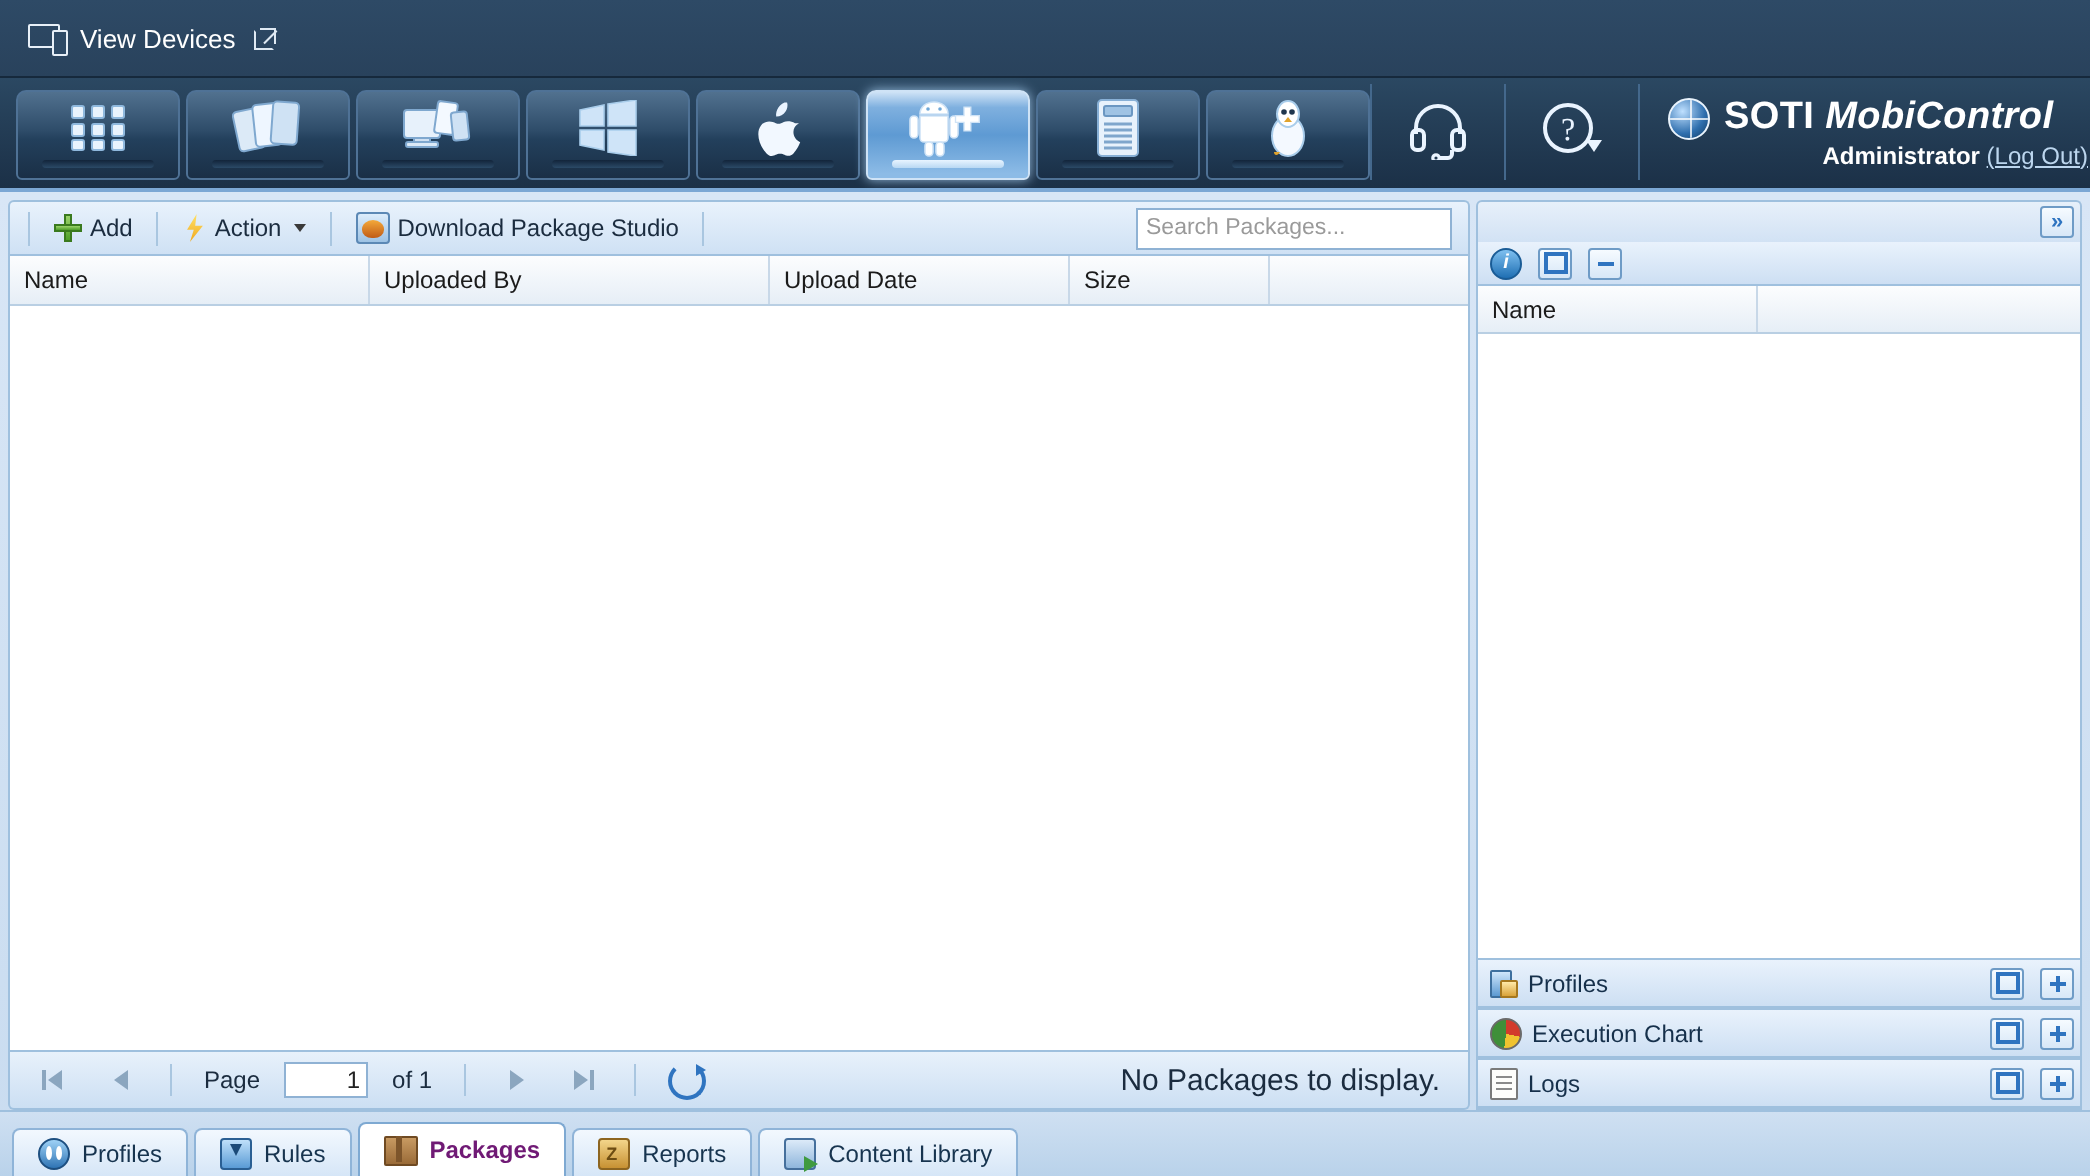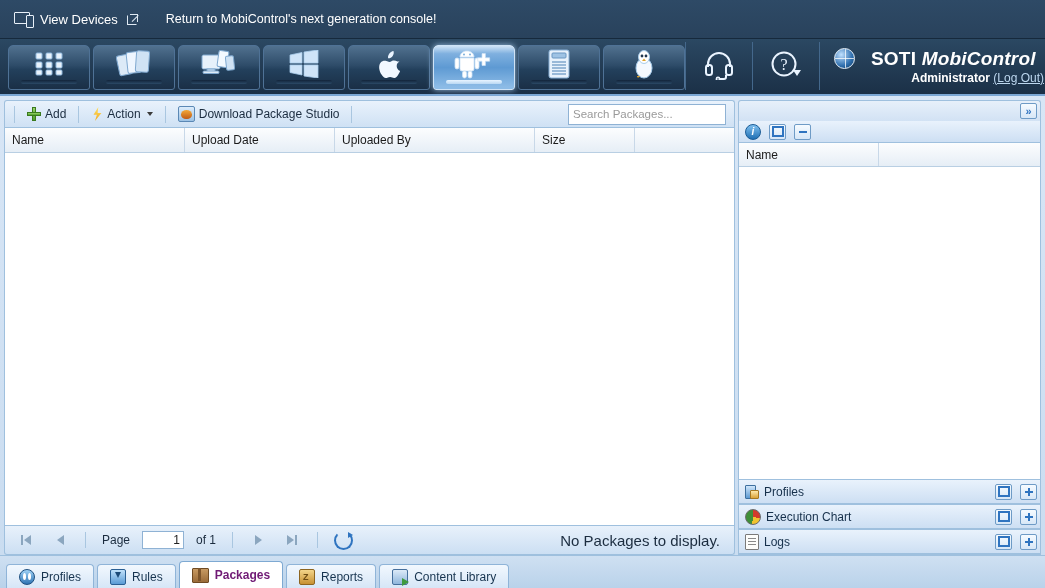--- a/index.html
+++ b/index.html
@@ -50,21 +50,21 @@
   .dtab.sel{background:linear-gradient(180deg,#cfe3f6 0%,#7fb0df 18%,#5e9ad3 50%,#8cbbe6 95%);
         border:1px solid #cfe3f6;box-shadow:0 0 6px rgba(180,220,255,.8);}
   .dtab.sel:after{background:linear-gradient(180deg,#e8f4ff,#b9d8f3);}
   .dtab .glyph{position:relative;z-index:2;margin-bottom:5px;}
 
   .rtabs{margin-left:auto;display:flex;align-items:stretch;padding:3px 0 4px 0;}
   .rtab{width:66px;position:relative;border-left:1px solid #44688c;
         display:flex;align-items:center;justify-content:center;cursor:pointer;}
   .brand{padding:4px 12px 4px 14px;border-left:1px solid #44688c;display:flex;flex-direction:column;
          justify-content:center;min-width:210px;}
-  .brand .b1{display:flex;align-items:flex-start;gap:16px;}
+  .brand .b1{display:flex;align-items:flex-end;gap:7px;}
   .brand .btxt{color:#ffffff;font-size:19px;font-weight:bold;letter-spacing:.2px;}
   .brand .btxt em{font-style:italic;font-weight:bold;}
   .brand .b2{text-align:right;color:#ffffff;font-size:12px;font-weight:bold;margin-top:1px;}
   .brand .b2 a{color:#bcd6ee;font-weight:normal;text-decoration:underline;}
 
   .globe{width:19px;height:19px;border-radius:50%;background:radial-gradient(circle at 33% 30%,#bfe0ff,#2f6fae 60%,#103a63);
          border:1.5px solid #e9f3fc;position:relative;overflow:hidden;flex:0 0 auto;}
   .globe:before{content:"";position:absolute;left:50%;top:-2px;bottom:-2px;width:1.2px;background:rgba(255,255,255,.75);}
   .globe:after{content:"";position:absolute;top:50%;left:-2px;right:-2px;height:1.2px;background:rgba(255,255,255,.75);}
 
@@ -193,21 +193,20 @@
       <span class="devices-icon">
         <span class="mon"></span>
           <span class="stand"></span>
           <span class="ph"></span>
       </span>
       <span class="vd-label">View Devices</span>
       <span class="ext-icon">
           <i></i>
         </span>
     </div>
-    <div class="retmsg">Return to MobiControl's next generation console!</div>
   </div>
 
   <div class="tabstrip">
     <div class="dtabs">
 
       <div class="dtab">
         <span class="glyph">
           <svg width="30" height="26" viewBox="0 0 30 26">
             <g fill="#e9f3fd" stroke="#8fb8dd" stroke-width="1">
               <rect x="2" y="2" width="6" height="6" rx="1"></rect>
@@ -379,22 +378,22 @@
         </div>
         <span class="tbsep"></span>
         <div class="searchwrap">
           <input class="searchbox" type="text" placeholder="Search Packages..." style="">
         </div>
       </div>
 
       <div class="grid">
         <div class="ghead">
           <div class="gcol" style="width:180px">Name</div>
+          <div class="gcol" style="width:200px">Uploaded By</div>
           <div class="gcol" style="width:150px">Upload Date</div>
-          <div class="gcol" style="width:200px">Uploaded By</div>
           <div class="gcol" style="width:100px">Size</div>
           <div class="gcol" style="flex:1 1 auto;border-right:none"></div>
         </div>
         <div class="gbodyarea"></div>
       </div>
 
       <div class="pager">
         <div class="pgbtn arrow-first">
             <span class="bar"></span>
             <span class="tri-l"></span>

